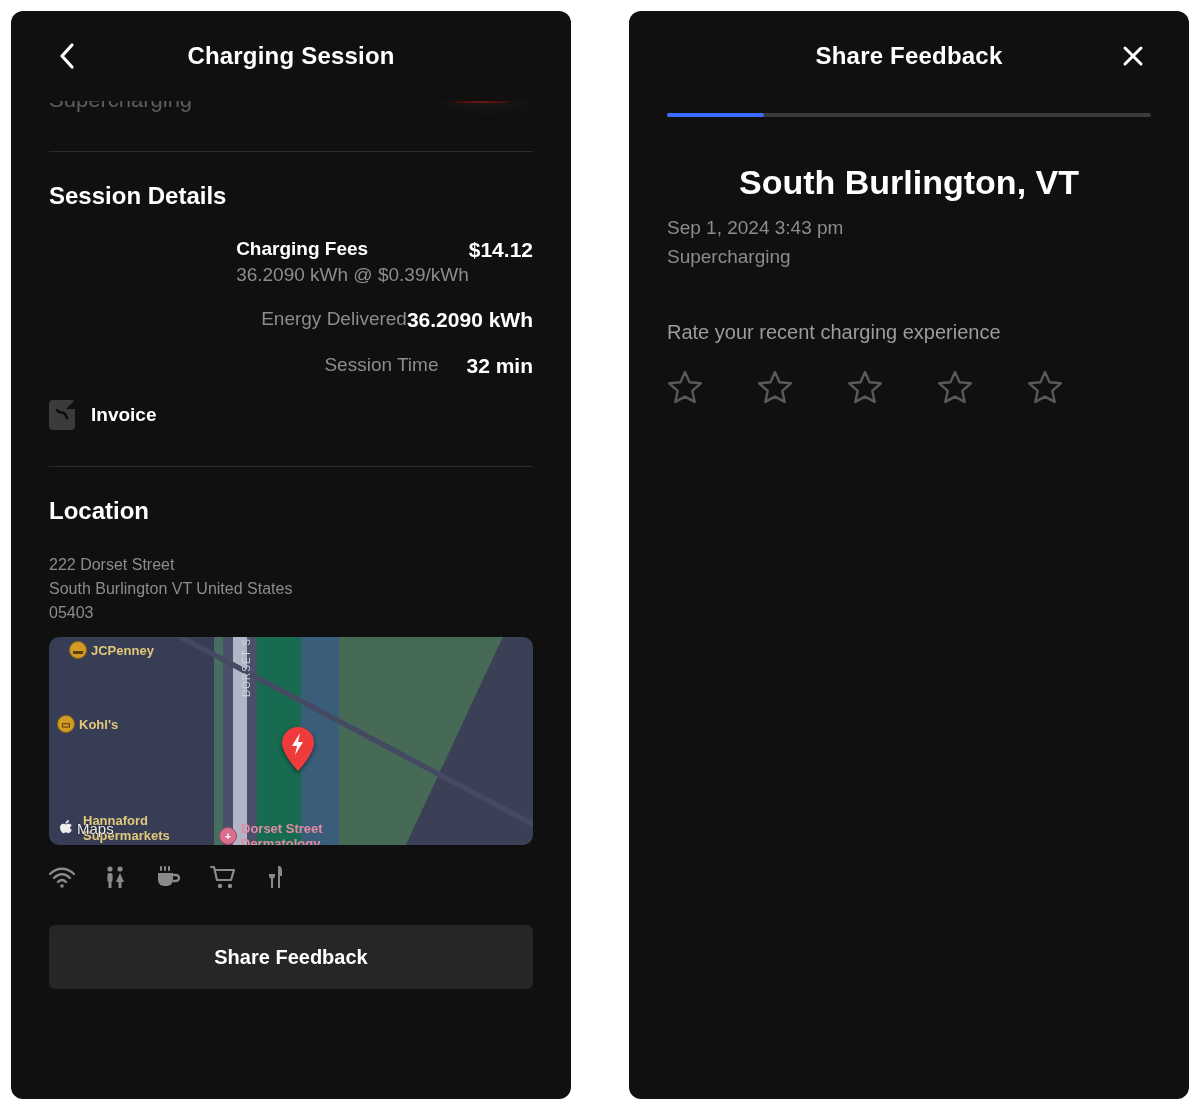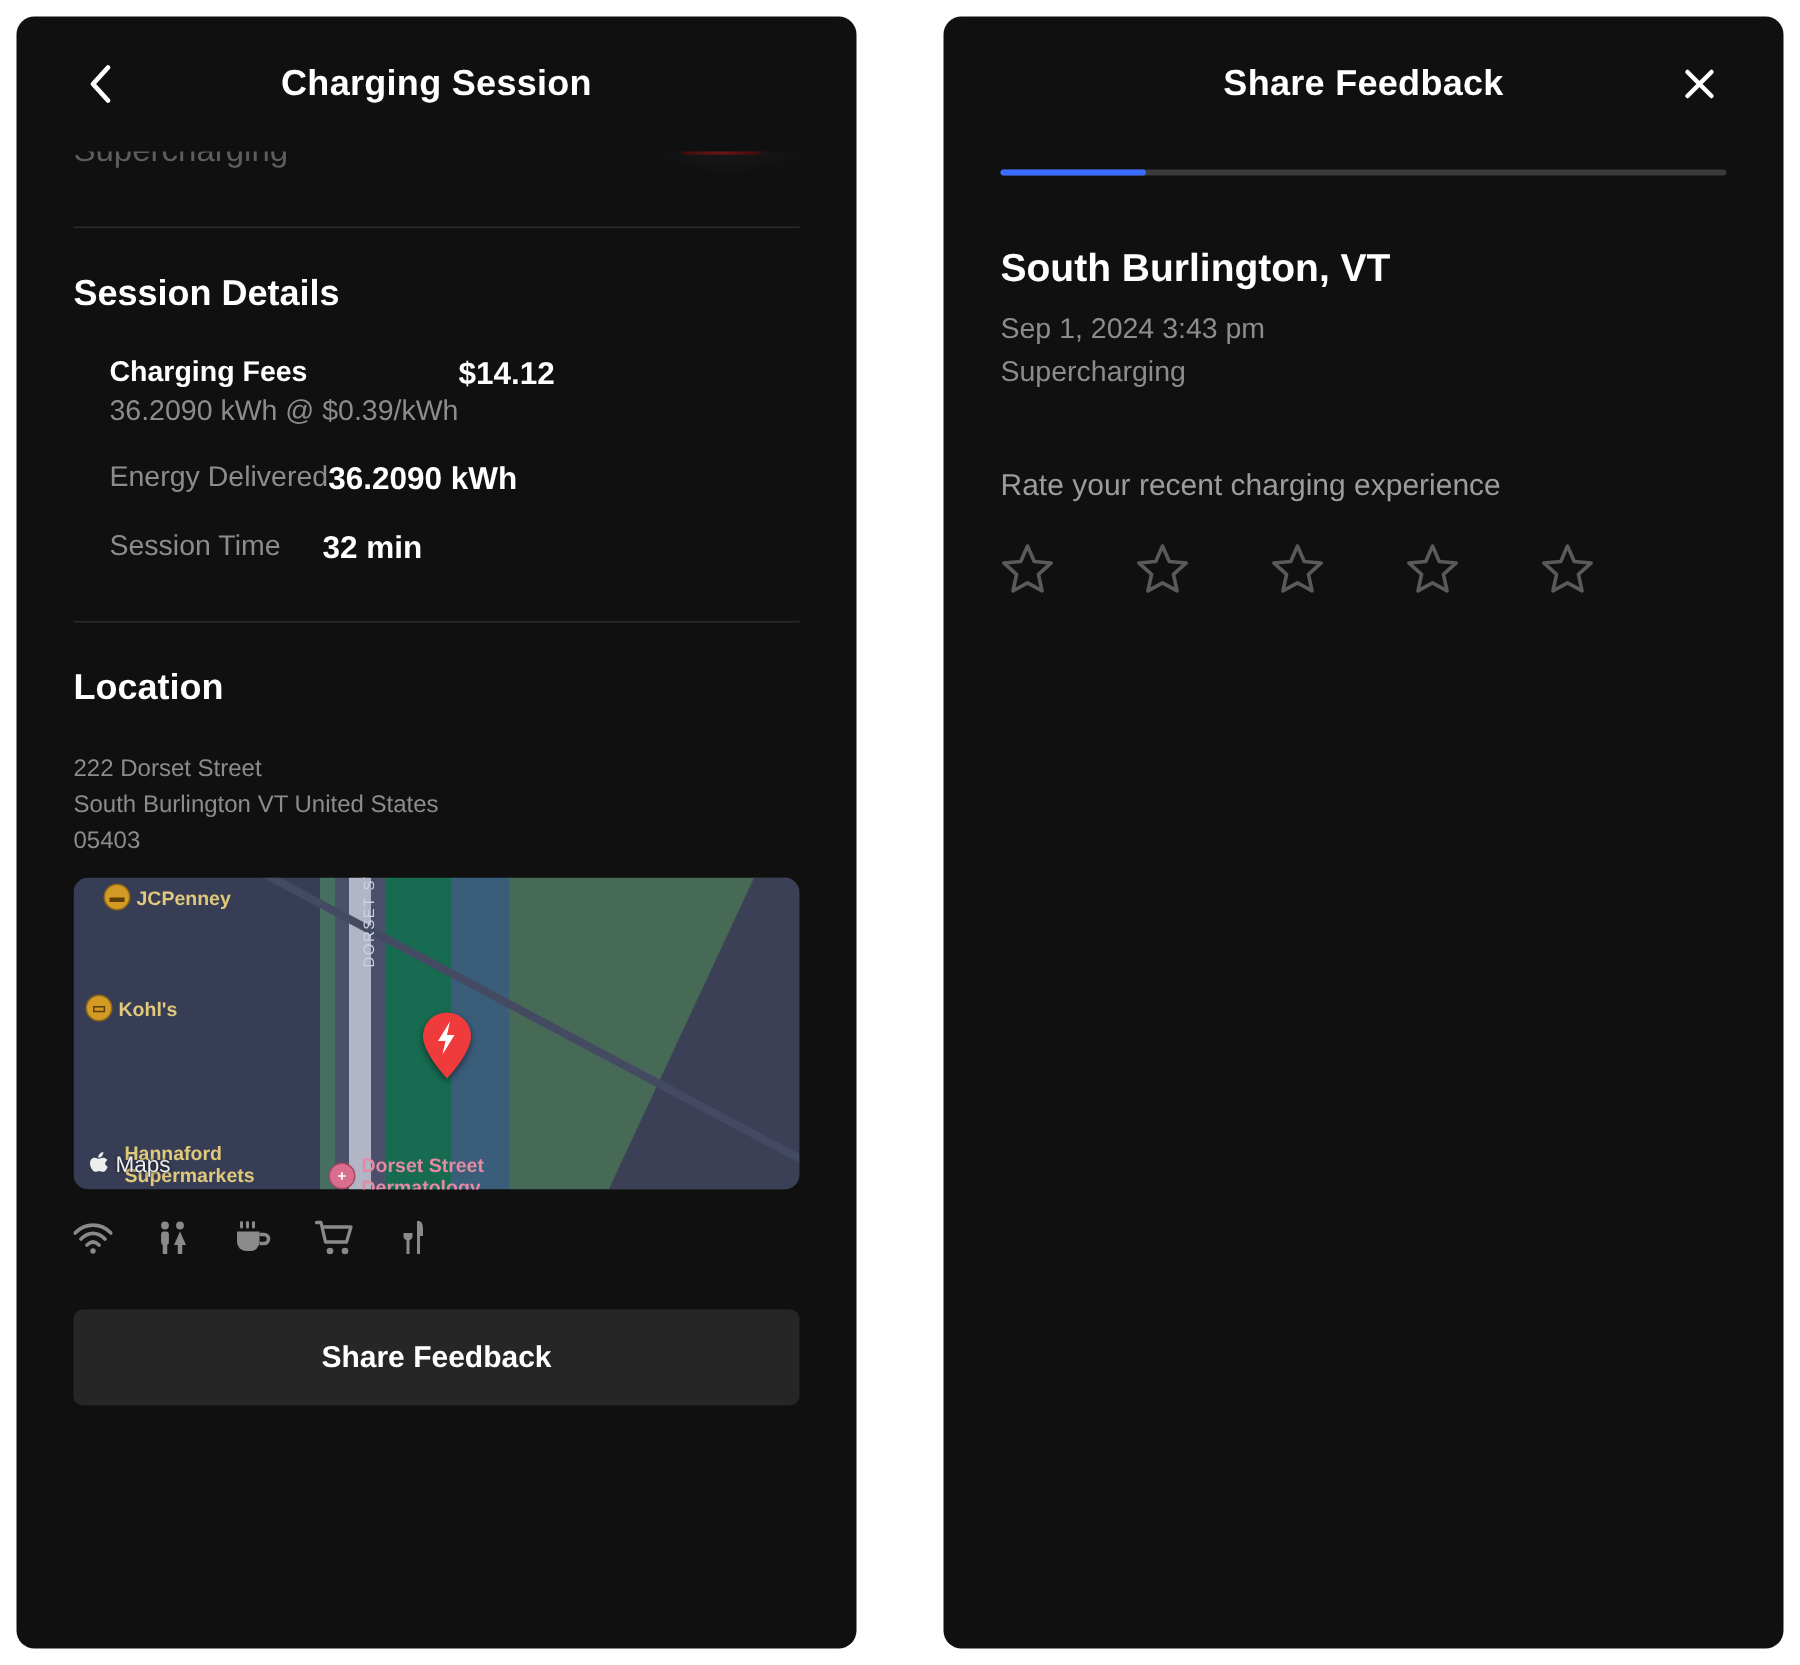--- a/index.html
+++ b/index.html
@@ -101,21 +101,21 @@
   }
 
   .section-title {
     font-size: 24px;
     font-weight: 600;
     margin-bottom: 28px;
   }
 
   .row {
     display: flex;
-    justify-content: flex-start;
+    justify-content: flex-end;
     align-items: flex-start;
     margin-bottom: 22px;
     margin-left: 24px;
   }
   .row .left { display:flex; flex-direction: column; gap:4px; }
   .row .label-strong { font-size: 19px; font-weight: 600; color:#fff; }
   .row .label-muted  { font-size: 19px; color:#8c8c8c; }
   .row .value { font-size: 21px; font-weight: 700; color:#fff; white-space: nowrap; }
 
   .invoice-row {
@@ -215,21 +215,21 @@
   
   .progress-track{
     width:100%; height:4px; background:#3a3a3a; border-radius:2px;
     margin-top: 12px; margin-bottom: 46px; position:relative;
   }
   .progress-track .fill{
     position:absolute; left:0; top:0; height:100%;
     background:#3a6cff; border-radius:2px;
   }
 
-  .fb-loc { font-size:26px; font-weight:700; margin-bottom:12px;}
+  .fb-loc { font-size:34px; font-weight:700; margin-bottom:12px;text-align:center;}
   .fb-sub { font-size:19px; color:#8c8c8c; line-height:1.5; margin-bottom:50px;}
 
   .rate-label{ font-size:20px; color:#9c9c9c; margin-bottom:26px;}
   .stars{ display:flex; gap:54px; }
   .star-btn{ background:none;border:none;cursor:pointer;padding:0;}
   .star-btn svg{ display:block; }
 
 </style>
 </head>
 <body>
@@ -271,20 +271,28 @@
         <div class="value">36.2090 kWh</div>
       </div>
 
       <div class="row" style="margin-bottom:10px;gap:28px;">
         <div class="left">
           <span class="label-muted">Session Time</span>
         </div>
         <div class="value">32 min</div>
       </div>
 
+      <div class="invoice-row">
+        <span class="pdf-chip">
+          <svg width="16" height="14" viewBox="0 0 16 14">
+              <path d="M3 1 C7 7 9 -1 13 9" stroke="#0c0c0c" stroke-width="2.6" fill="none" stroke-linecap="round"></path>
+            </svg>
+        </span>
+        <span class="invoice-label">Invoice</span>
+      </div>
     </div>
 
     <hr class="sep2">
 
     <div>
       <div class="section-title">Location</div>
       <div class="addr">
         <div>222 Dorset Street</div>
         <div>South Burlington VT United States</div>
         <div>05403</div>

